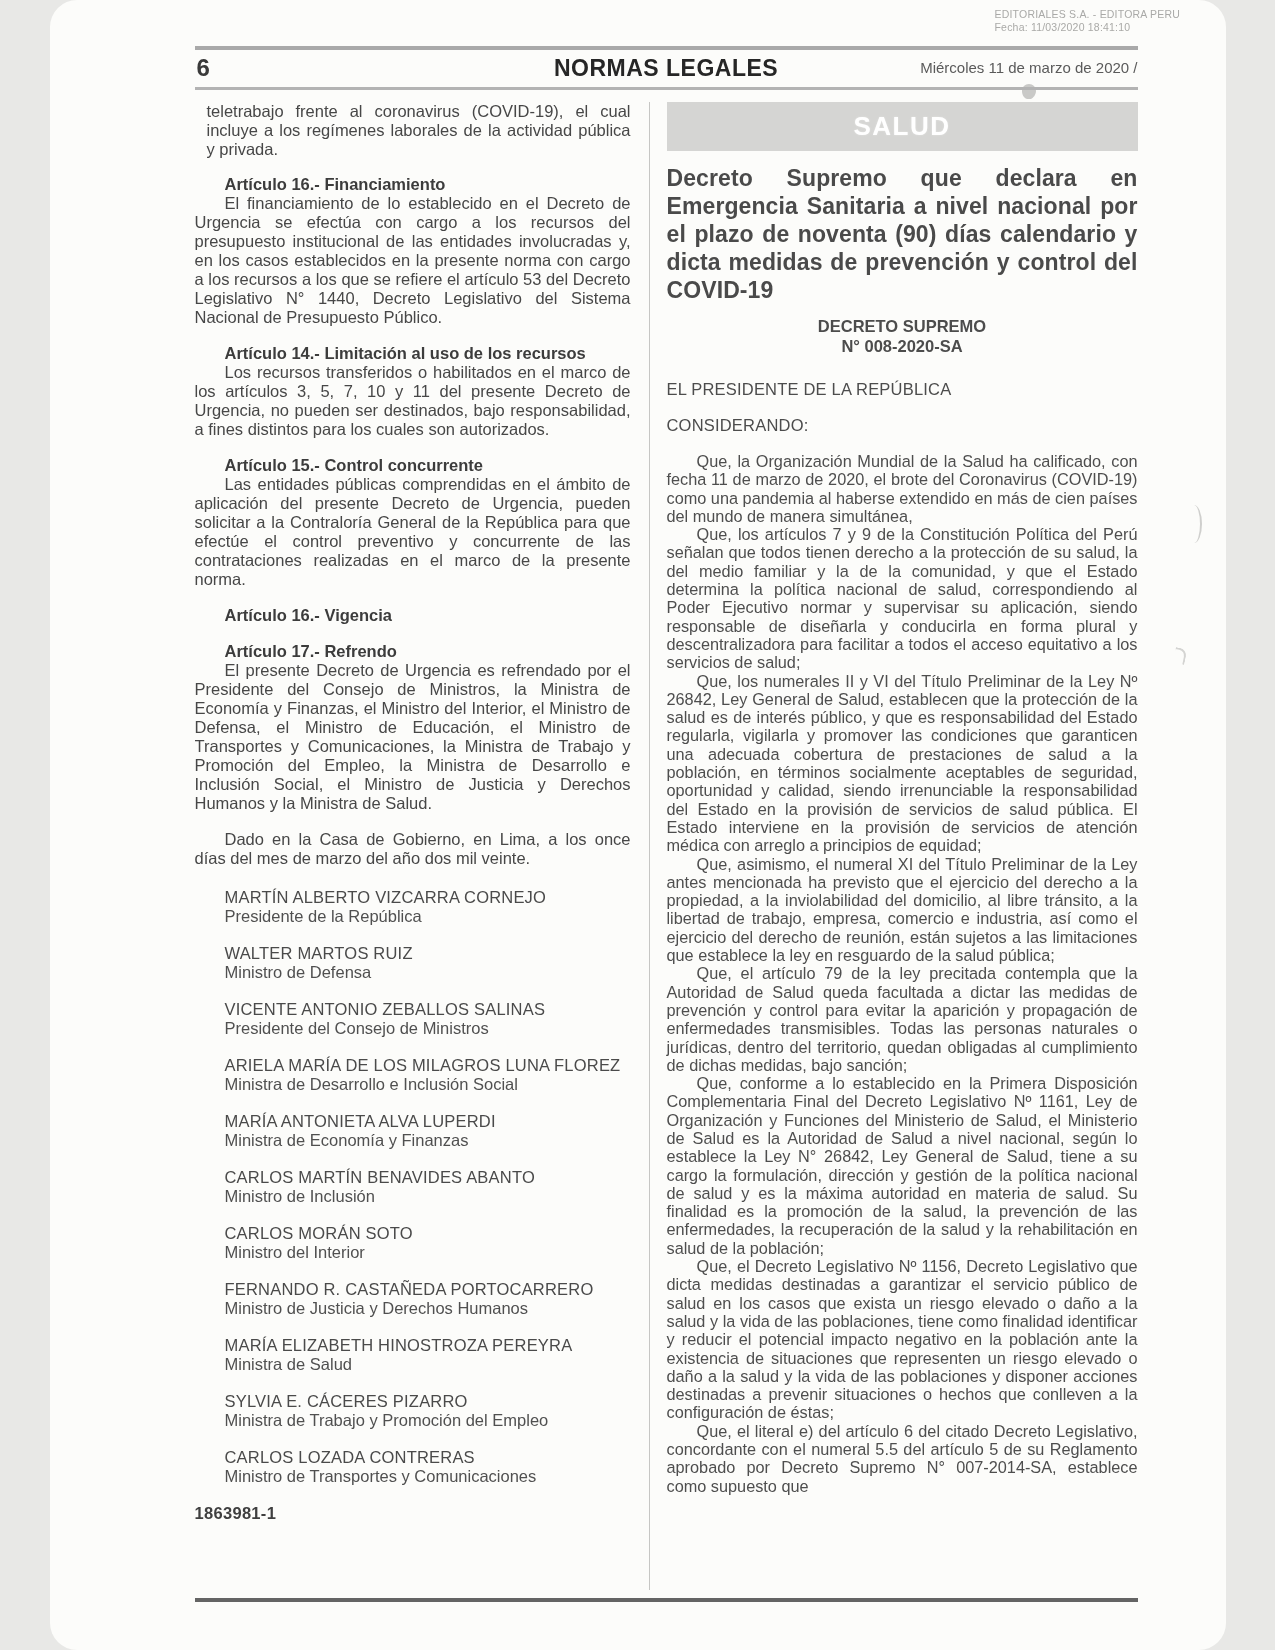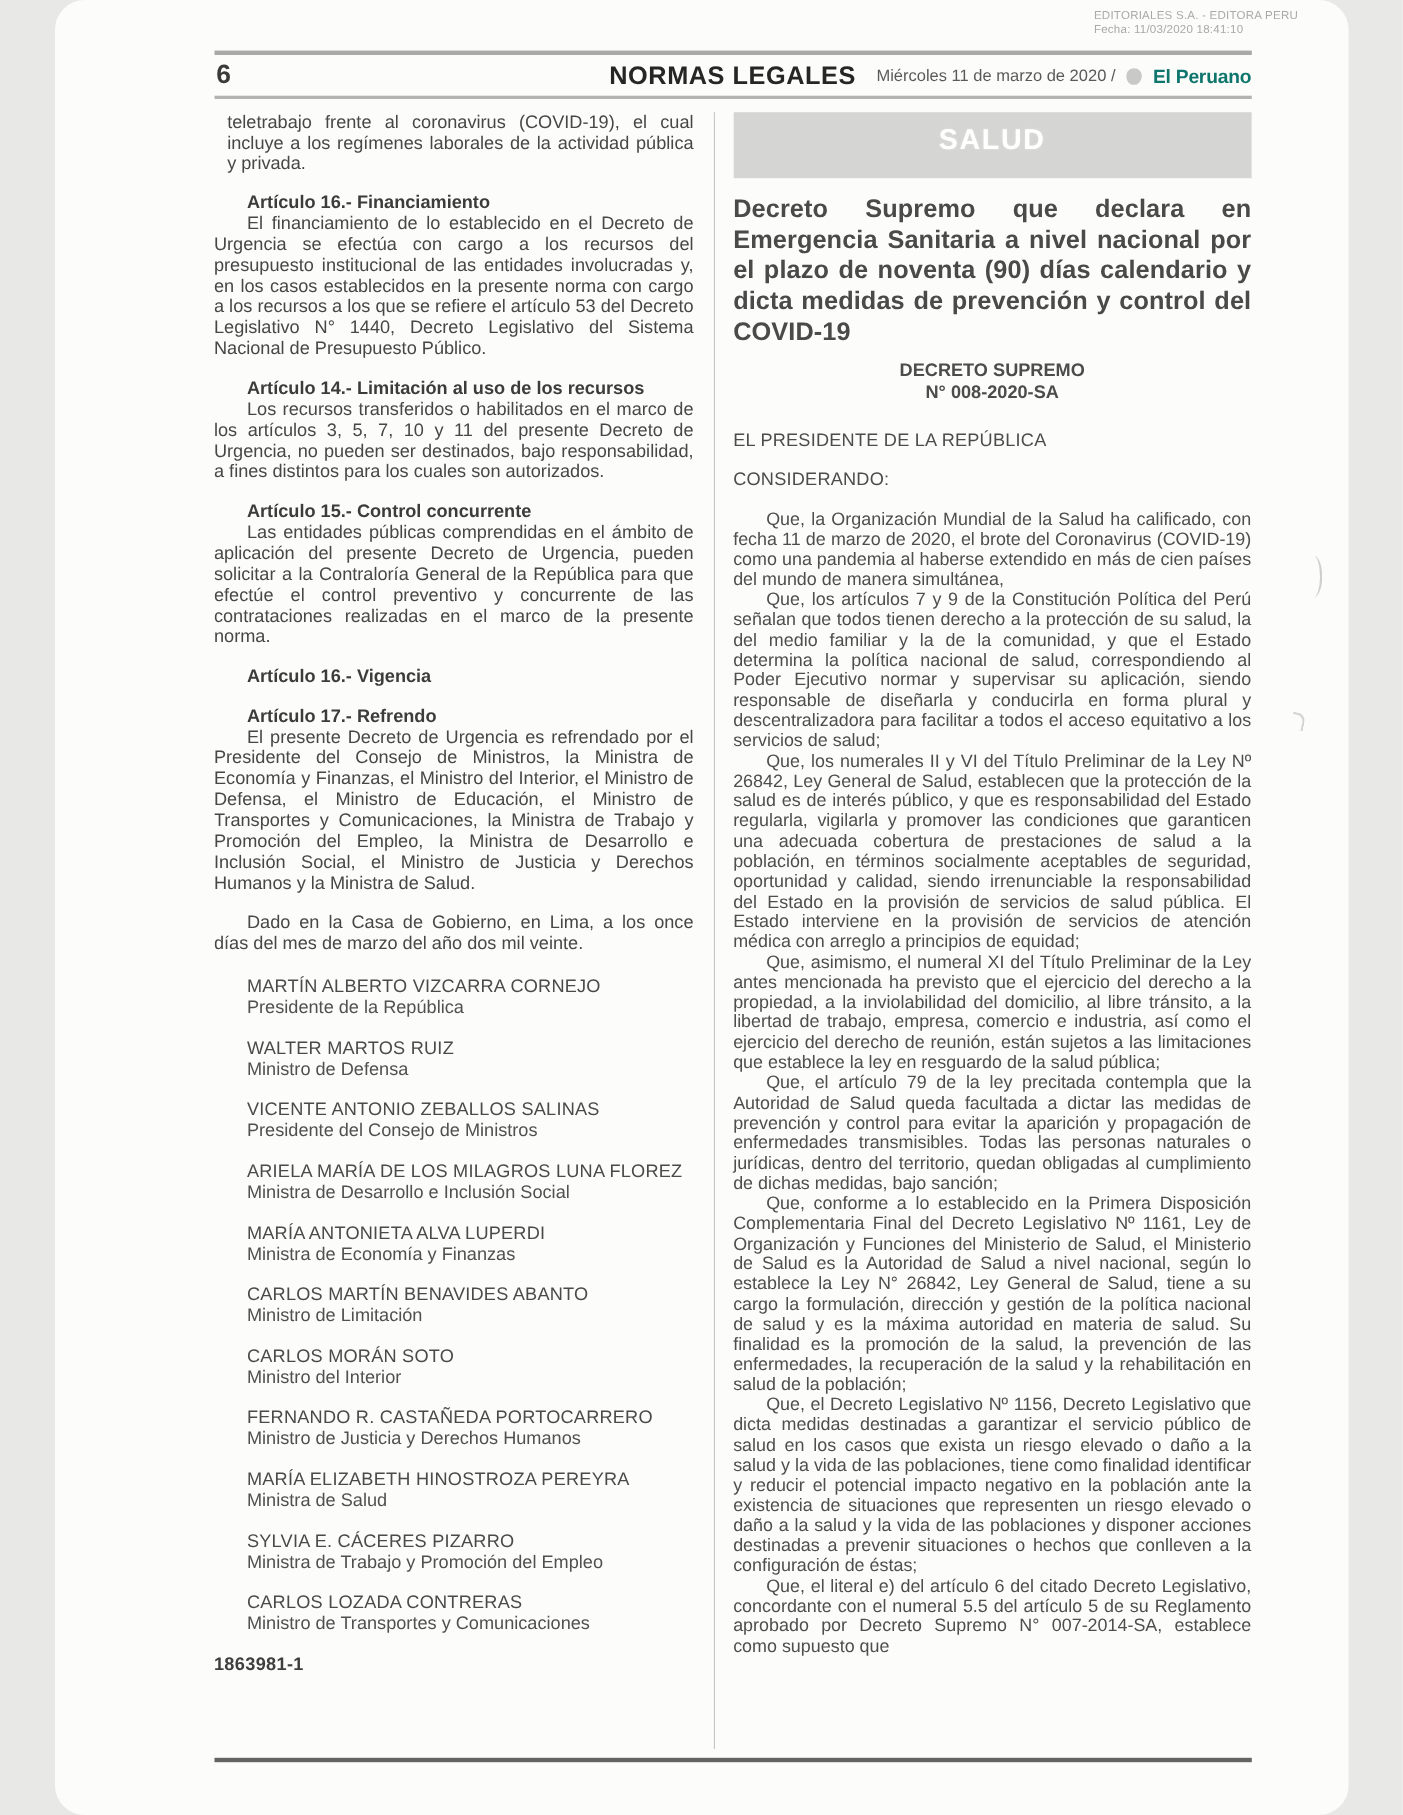--- a/index.html
+++ b/index.html
@@ -32,21 +32,21 @@
     position:absolute;left:2px;top:0;
     font-size:24px;font-weight:bold;color:#3a3a3a;
   }
   .normas-title{
     position:absolute;left:0;right:0;top:1px;text-align:center;
     font-size:23px;font-weight:bold;letter-spacing:.5px;color:#262626;
   }
   .date-brand{
     position:absolute;right:0;top:5px;
     font-size:15px;color:#5a5a5a;
-    display:flex;align-items:center;gap:7px;white-space:nowrap;
+    display:flex;align-items:center;gap:7px;white-space:nowrap;flex-direction:column;
   }
   .brand{font-size:17.5px;font-weight:bold;color:#0f766e;letter-spacing:-0.2px;}
   .logo{display:inline-flex;align-items:center;}
   
   .content{
     position:absolute;top:100px;left:145px;width:943px;height:1498px;
     display:flex;overflow:hidden;
   }
   .col-left{width:436px;flex:none;}
   .divider{width:1px;flex:none;background:#c6c6c4;margin:2px 17px 8px 18px;}
@@ -60,21 +60,21 @@
   .dado{margin:0 0 20px 0;text-indent:30px;}
   .signatures{margin-left:30px;}
   .sig{margin:0 0 18px 0;}
   .sig-name{line-height:19px;color:#4a4a4a;letter-spacing:.2px;}
   .sig-title{line-height:19px;color:#505050;}
   .pub-code{margin:6px 0 0 0;font-weight:bold;color:#3f3f3f;letter-spacing:.3px;}
   
   .salud-banner{
     background:#d5d5d3;color:#ffffff;
     font-weight:bold;font-size:26px;letter-spacing:1.5px;
-    text-align:center;padding:9px 0 20px 0;
+    text-align:center;padding:9px 0 9px 0;
     margin:2px 0 13px 0;
     text-shadow:0 0 2px #e6e6e4;
   }
   .decree-title{
     margin:0 0 12px 0;
     font-size:23px;line-height:28px;font-weight:bold;
     color:#4a4a4a;text-align:justify;letter-spacing:.1px;
   }
   .decree-num{
     text-align:center;font-weight:bold;font-size:16.5px;line-height:20px;
@@ -180,21 +180,21 @@
             <div class="sig-title">Ministra de Desarrollo e Inclusión Social</div>
           </div>
 
           <div class="sig">
             <div class="sig-name">MARÍA ANTONIETA ALVA LUPERDI</div>
             <div class="sig-title">Ministra de Economía y Finanzas</div>
           </div>
 
           <div class="sig">
             <div class="sig-name">CARLOS MARTÍN BENAVIDES ABANTO</div>
-            <div class="sig-title">Ministro de Limitación</div>
+            <div class="sig-title">Ministro de Inclusión</div>
           </div>
 
           <div class="sig">
             <div class="sig-name">CARLOS MORÁN SOTO</div>
             <div class="sig-title">Ministro del Interior</div>
           </div>
 
           <div class="sig">
             <div class="sig-name">FERNANDO R. CASTAÑEDA PORTOCARRERO</div>
             <div class="sig-title">Ministro de Justicia y Derechos Humanos</div>

